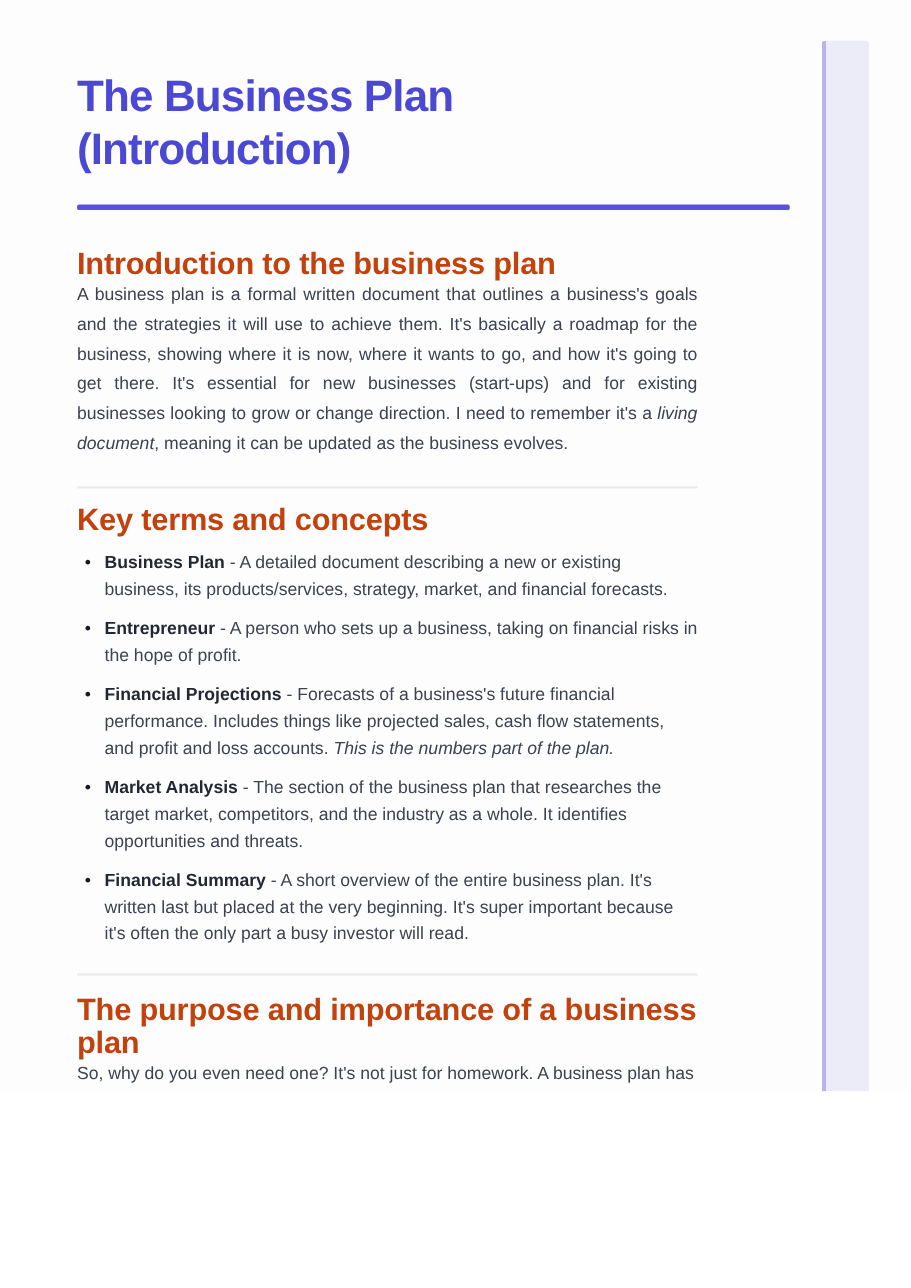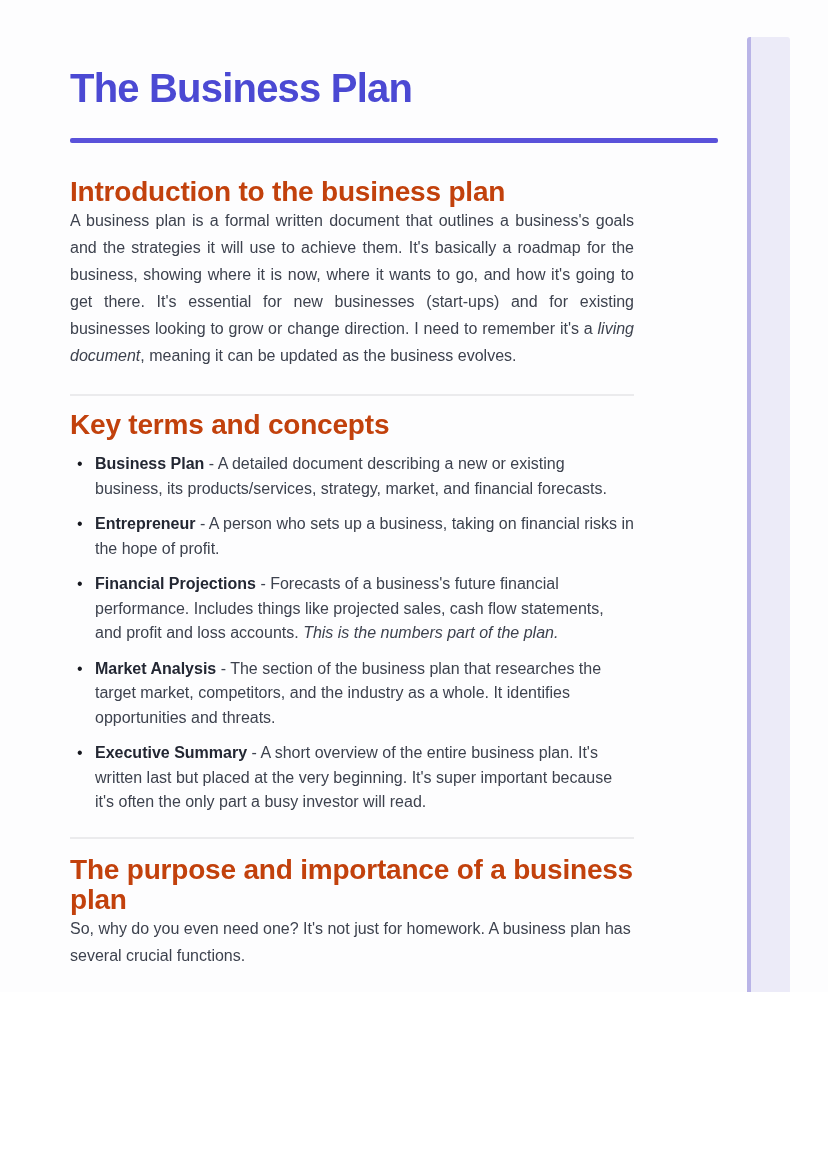--- a/index.html
+++ b/index.html
@@ -121,20 +121,21 @@
 <body>
 
 <div class="page">
 
   <div class="edge-strip"></div>
 
   <div class="content">
 
     <h1 class="doc-title">
         <span class="t-line">The Business Plan</span>
+        <span class="t-line">(Introduction)</span>
       </h1>
 
     <div class="title-rule"></div>
 
     <h2 class="section-heading intro-heading">Introduction to the business plan</h2>
 
     <p class="body-text justified"><span>A business plan is a formal written document that outlines a business's goals and the strategies it will use to achieve them. It's basically a roadmap for the business, showing where it is now, where it wants to go, and how it's going to get there. It's essential for new businesses (start-ups) and for existing businesses looking to grow or change direction. I need to remember it's a</span>
       <span class="italic">living document</span><span>, meaning it can be updated as the business evolves.</span></p>
 
     <hr class="divider">
@@ -144,21 +145,21 @@
     <ul class="key-terms">
       <li><span class="term">Business Plan</span>
         <span class="desc">- A detailed document describing a new or existing business, its products/services, strategy, market, and financial forecasts.</span></li>
       <li><span class="term">Entrepreneur</span>
         <span class="desc">- A person who sets up a business, taking on financial risks in the hope of profit.</span></li>
       <li><span class="term">Financial Projections</span>
         <span class="desc">- Forecasts of a business's future financial performance. Includes things like projected sales, cash flow statements, and profit and loss accounts.</span>
         <span class="desc italic">This is the numbers part of the plan.</span></li>
       <li><span class="term">Market Analysis</span>
         <span class="desc">- The section of the business plan that researches the target market, competitors, and the industry as a whole. It identifies opportunities and threats.</span></li>
-      <li><span class="term">Executive Summary</span>
+      <li><span class="term">Financial Summary</span>
         <span class="desc">- A short overview of the entire business plan. It's written last but placed at the very beginning. It's super important because it's often the only part a busy investor will read.</span></li>
     </ul>
 
     <hr class="divider divider-2">
 
     <h2 class="section-heading purpose-heading">The purpose and importance of a business plan</h2>
 
     <p class="body-text">So, why do you even need one? It's not just for homework. A business plan has several crucial functions.</p>
 
   </div>

